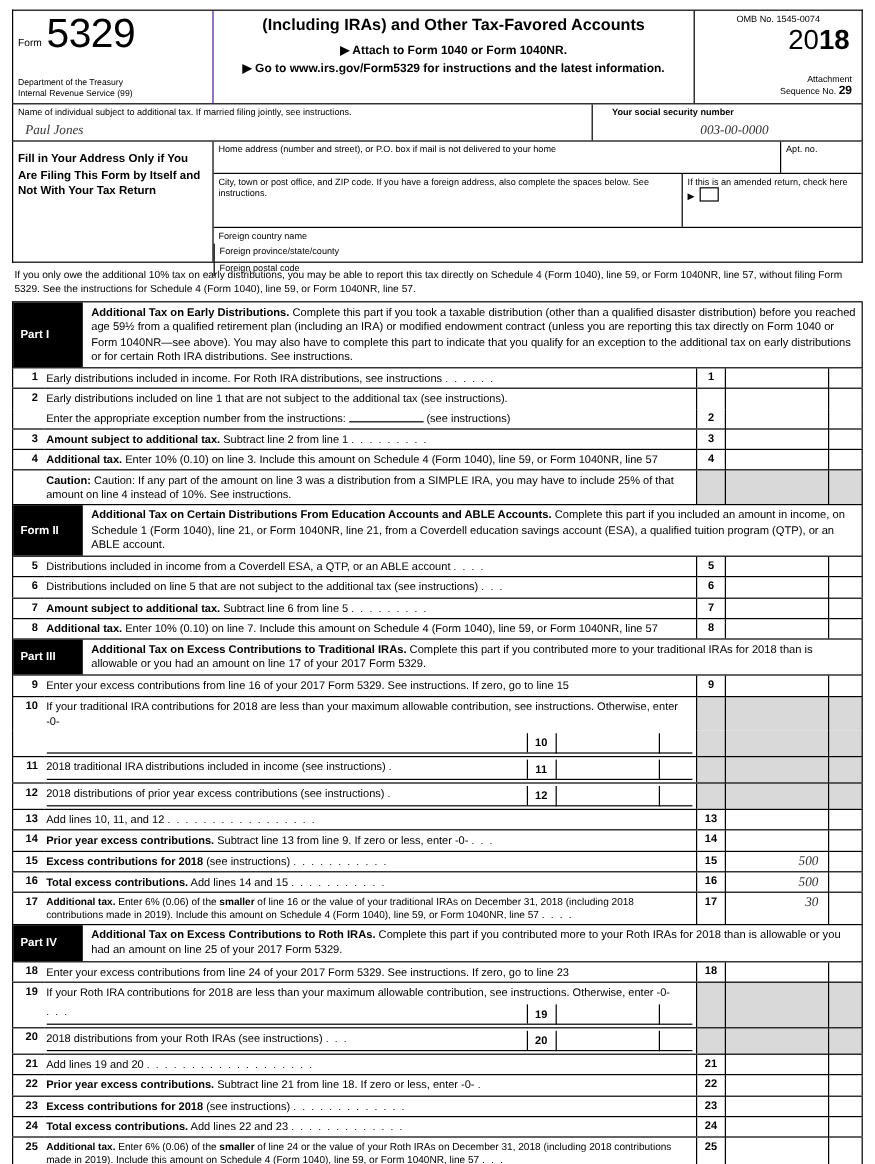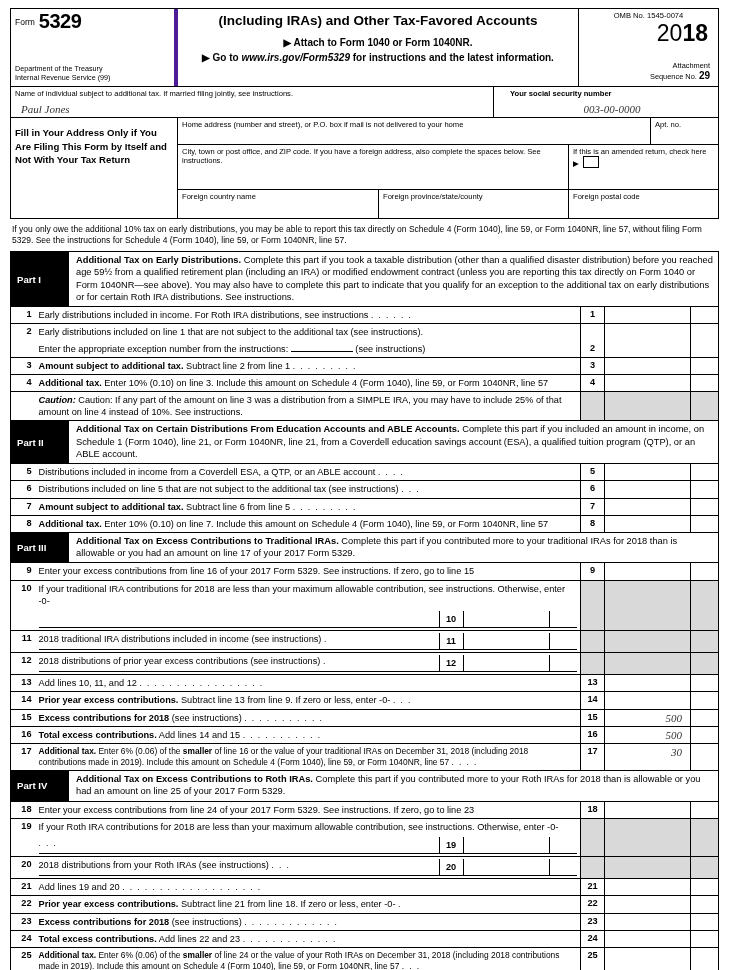--- a/index.html
+++ b/index.html
@@ -13,38 +13,38 @@
     font-size: 9.2px;
     position: relative;
   }
   .page {
     position: relative;
     width: 729px;
     height: 970px;
     padding: 8px 10px 0 10px;
   }
   .bold { font-weight: bold; }
-  .ital { font-style: italic; }
+  .ital { }
 
   
   .header {
     display: flex;
     border: 1px solid #000;
     border-bottom: none;
     height: 78px;
   }
   .hdr-left {
     width: 167px;
-    border-right: 4px solid #4c1d95;
+    border-right: 1px solid #4c1d95;
     padding: 3px 4px 2px 4px;
     position: relative;
   }
   .form-line { display: flex; align-items: flex-end; }
   .form-word { font-size: 8.5px; margin-bottom: 4px; margin-right: 4px;}
-  .form-num { font-size: 20px; font-weight: bold; letter-spacing: -0.5px; line-height: 0.95; }
+  .form-num { font-size: 34px; font-weight: normal; letter-spacing: -0.5px; line-height: 0.95; }
   .dept {
     position: absolute;
     bottom: 3px;
     left: 4px;
     font-size: 7.2px;
     line-height: 1.22;
   }
   .hdr-mid {
     flex: 1;
     border-right: 1px solid #000;
@@ -110,21 +110,21 @@
   .addr-left {
     width: 167px;
     border-right: 1px solid #000;
     padding: 8px 4px;
     font-size: 9.6px;
     font-weight: bold;
     line-height: 1.42;
   }
   .addr-right { flex: 1; }
   .addr-row { border-bottom: 1px solid #000; display: flex; }
-  .addr-row:last-child { border-bottom: none; }
+  .addr-row:last-child { border-bottom: none; flex-direction: column; }
   .addr-cell { padding: 2px 4px; font-size: 7.6px; line-height: 1.25; }
   .h-home { height: 27px; }
   .h-city { height: 45px; }
   .h-for  { height: 28px; }
   .bl { border-left: 1px solid #000; }
 
   
   .notetext {
     font-size: 8.5px;
     padding: 5px 2px 5px 2px;
@@ -344,21 +344,21 @@
       <td class="lnum"></td>
       <td class="ltxt caution"><span class="bold ital">Caution:</span> <span>Caution: If any part of the amount on line 3 was a distribution from a SIMPLE IRA, you may have to include 25% of that amount on line 4 instead of 10%. See instructions.</span></td>
       <td class="boxnum shade"></td>
       <td class="boxamt shade"></td>
       <td class="boxcents shade"></td>
     </tr>
   </tbody>
     </table>
 
   <div class="partbar" style="border-top:1px solid #000">
-    <div class="partlbl">Part II</div>
+    <div class="partlbl">Form II</div>
     <div class="parttxt">
       <span class="hd">Additional Tax on Certain Distributions From Education Accounts and ABLE Accounts.</span><span> Complete this part if you included an amount in income, on Schedule 1 (Form 1040), line 21, or Form 1040NR, line 21, from a Coverdell education savings account (ESA), a qualified tuition program (QTP), or an ABLE account.</span>
     </div>
   </div>
 
   <table class="lines wrapbox">
     <tbody>
         <tr class="rowline">
       <td class="lnum">5</td>
       <td class="ltxt"><span>Distributions included in income from a Coverdell ESA, a QTP, or an ABLE account</span> <span class="lead">.  .  .  .</span></td>

